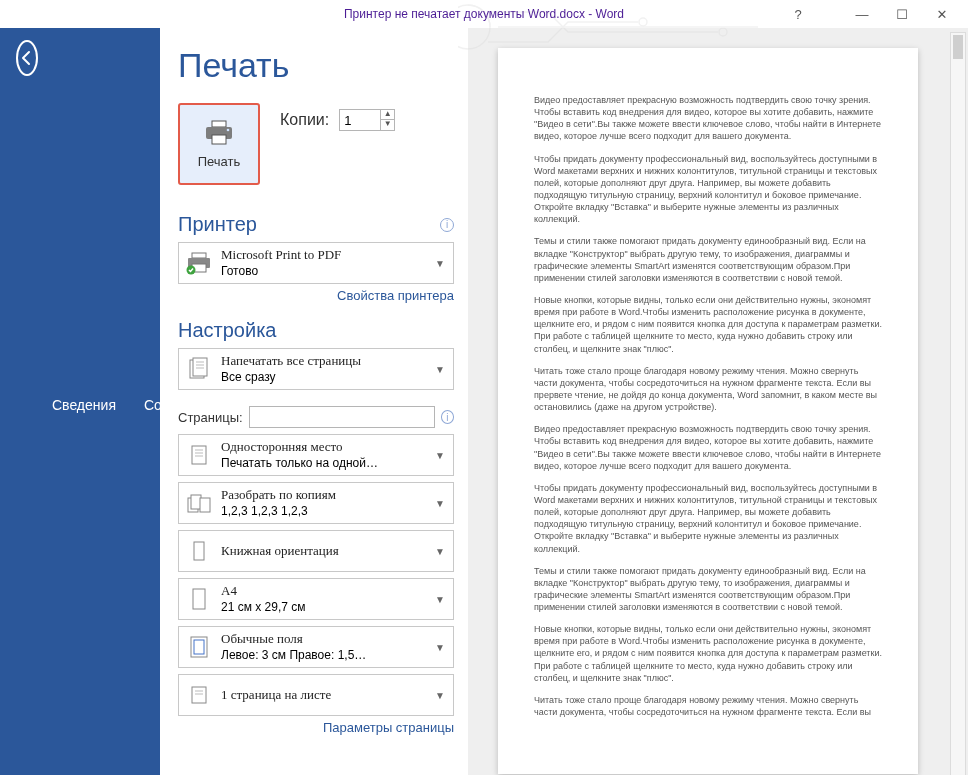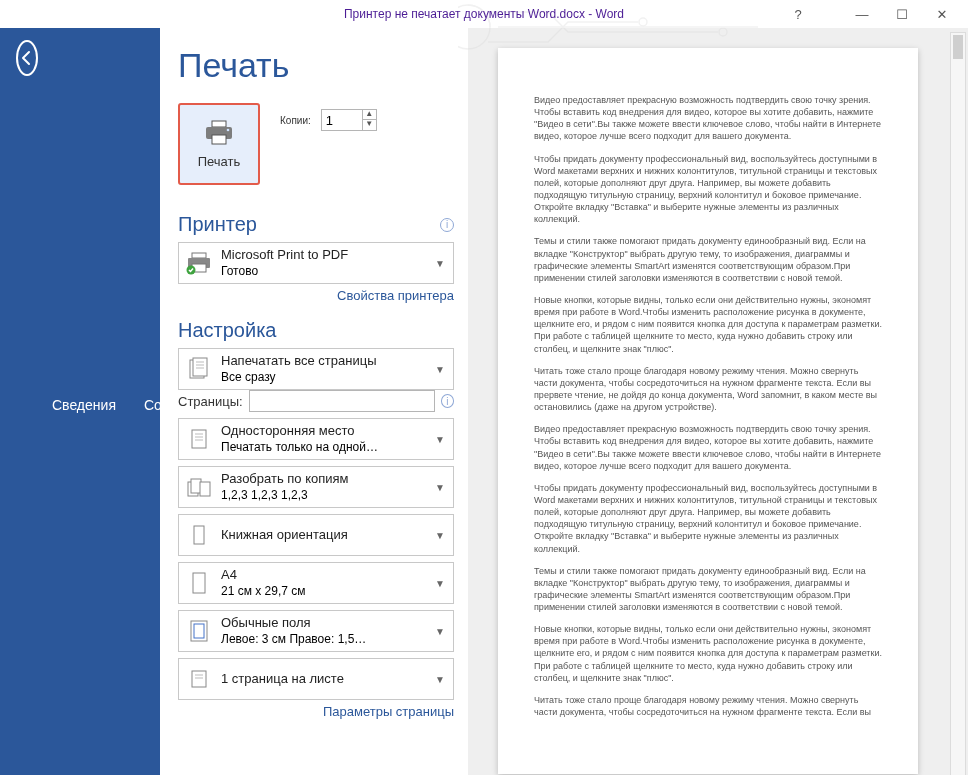--- a/index.html
+++ b/index.html
@@ -25,40 +25,40 @@
 
   
   .content { flex: 1; background: #fff; display: flex; }
   .left-col { width: 308px; padding: 0 14px 0 18px; display: flex; flex-direction: column; overflow:hidden; }
   .page-title { font-size: 34px; font-weight: 300; color: #2b579a; margin: 18px 0 18px 0; }
 
   .print-block { display: flex; align-items: flex-start; gap: 20px; }
   .print-btn { width: 82px; height: 82px; border: 2px solid #e35b4a; background: #e6eefb; border-radius: 3px; display: flex; flex-direction: column; align-items: center; justify-content: center; gap: 8px; }
   .print-btn .plabel { font-size: 13px; color: #333; }
   .copies-row { display: flex; align-items: center; gap: 10px; margin-top: 6px; }
-  .copies-label { font-size: 10px; color: #333; }
+  .copies-label { font-size: 16px; color: #333; }
   .spin { display:flex; align-items:center; border:1px solid #b5b5b5; height:22px; }
   .spin input { width: 40px; height: 20px; border:none; outline:none; padding: 0 4px; font-size: 13px; }
   .spin .arrows { display:flex; flex-direction:column; width:14px; border-left:1px solid #b5b5b5;}
   .spin .arrows span { height:10px; line-height:8px; font-size:8px; text-align:center; color:#555; border-bottom:1px solid #b5b5b5;}
   .spin .arrows span:last-child{border-bottom:none;}
 
   .section-title { color: #2b579a; font-size: 20px; font-weight: 400; margin-top: 28px; display:flex; align-items:center; justify-content: space-between;}
   .section-title .info { width:14px;height:14px; border:1px solid #8fa8d6; color:#8fa8d6; font-size:10px; border-radius:50%; display:flex;align-items:center;justify-content:center; }
 
   .combo { border:1px solid #c8c8c8; background:#fff; height:42px; display:flex; align-items:center; padding:0 6px; margin-top:6px; gap:8px; position:relative;}
   .combo.short { height:42px; }
   .combo .cicon { width:28px; height:28px; display:flex; align-items:center; justify-content:center; color:#666; flex-shrink:0; }
   .combo .ctxt { display:flex; flex-direction:column; line-height:1.25; flex:1; overflow:hidden;}
-  .combo .primary { font-size:13px; color:#222; white-space:nowrap; overflow:hidden; text-overflow:ellipsis;}
+  .combo .primary { font-size:13px; color:#222; white-space:nowrap; overflow:hidden; text-overflow:ellipsis;font-family:Liberation Serif, serif;}
   .combo .secondary { font-size:12px; color:#000000; white-space:nowrap; overflow:hidden; text-overflow:ellipsis;}
   .combo .chev { font-size:10px; color:#666; padding:0 2px;}
   .link { color:#2b579a; font-size:13px; text-align:right; margin-top:4px; display:block;}
 
-  .pages-row { display:flex; align-items:center; gap:6px; margin-top:0; font-size:13px; color:#333;}
+  .pages-row { display:flex; align-items:center; gap:6px; margin-top:16px; font-size:13px; color:#333;}
   .pages-row input { flex:1; height:22px; border:1px solid #b5b5b5; padding:0 4px; font-size:13px; }
   .pages-row .info { width:14px;height:14px; border:1px solid #8fa8d6; color:#8fa8d6; font-size:10px; border-radius:50%; display:flex;align-items:center;justify-content:center; }
 
   
   .preview-wrap { flex:1; background:#efefef; display:flex; flex-direction:column; border-left:none;}
   .preview-canvas { flex:1; display:flex; align-items:center; justify-content:center; position:relative; padding:20px 24px 10px 4px;}
   .preview-canvas .scrollbar { position:absolute; right:2px; top:4px; bottom:4px; width:16px; background:#f6f6f6; border:1px solid #dcdcdc;}
   .preview-canvas .scrollbar .thumb{ position:absolute; left:2px; top:2px; right:2px; height:24px; background:#cfcfcf;}
   .page { width:420px; background:#fff; box-shadow: 0 2px 6px rgba(0,0,0,.22); padding: 46px 36px; font-size: 9px; line-height: 1.35; color:#555;}
   .page p { margin-bottom:10px; }

